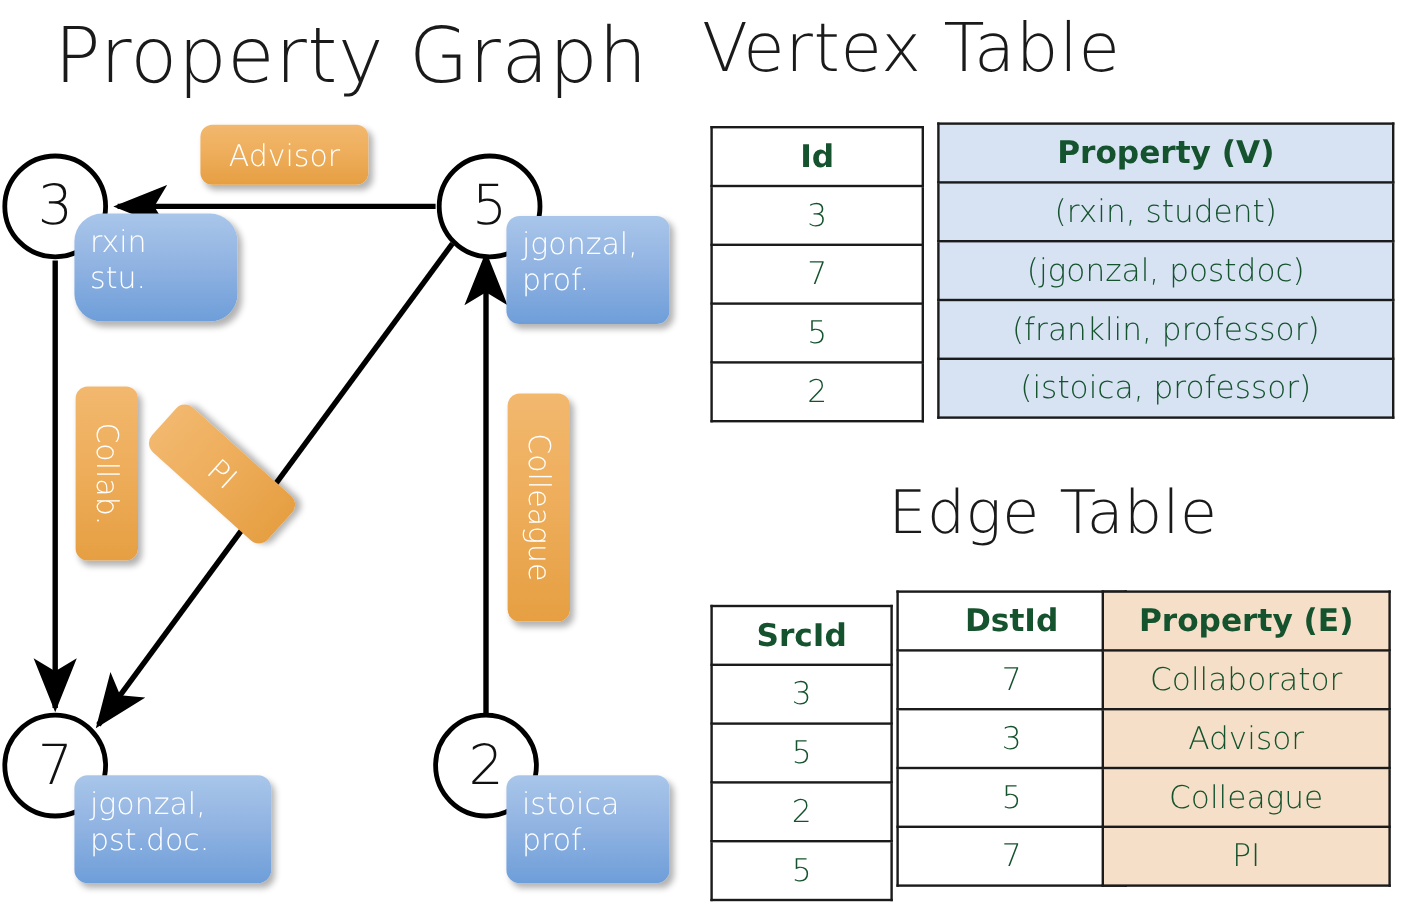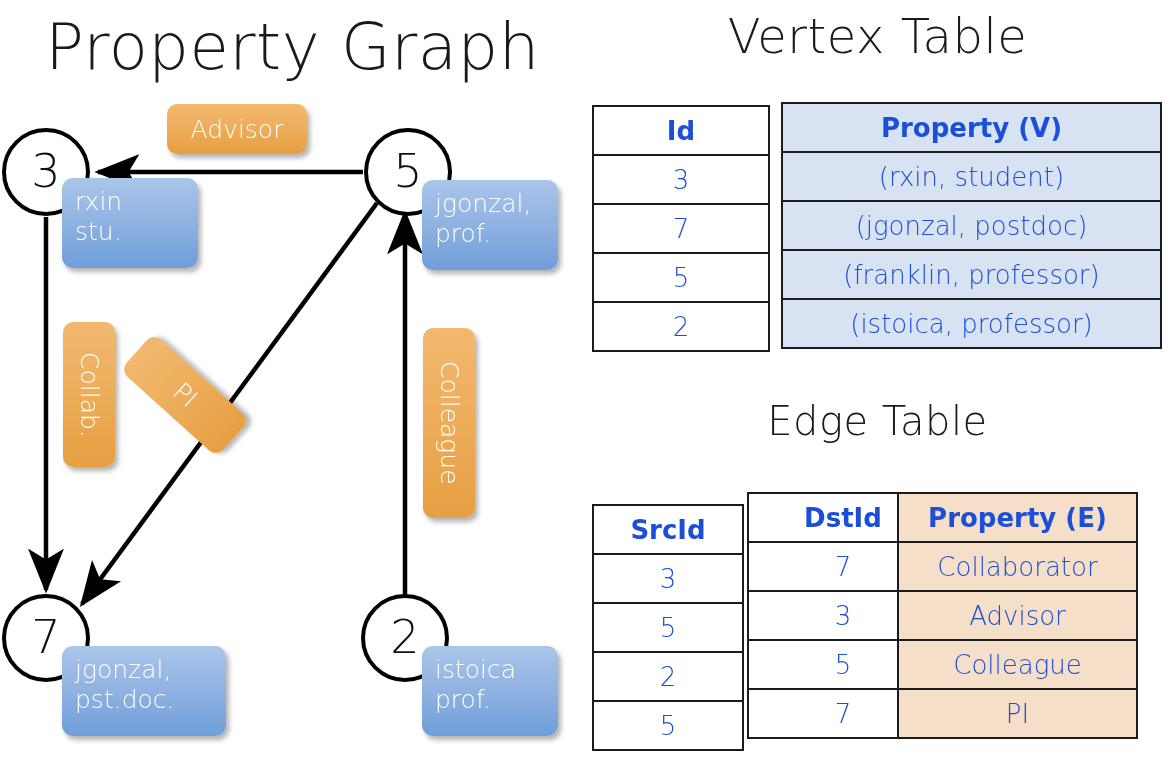--- a/index.html
+++ b/index.html
@@ -17,22 +17,22 @@
   
   .title {
     position: absolute;
     font-family: "DejaVu Sans", sans-serif;
     font-weight: 300;
     color: #1a1a1a;
     white-space: nowrap;
     letter-spacing: 0.5px;
   }
   #title-property-graph { left: 0; top: 10px; width: 585px; text-align: center; font-size: 64px; }
-  #title-vertex-table   { left: 585px; top: 8px;  width: 585px; text-align: center; font-size: 48px; }
-  #title-edge-table     { left: 585px; top: 398px; width: 585px; text-align: center; font-size: 40px; }
+  #title-vertex-table   { left: 585px; top: 8px;  width: 585px; text-align: left; font-size: 56px; }
+  #title-edge-table     { left: 585px; top: 398px; width: 585px; text-align: center; font-size: 50px; }
 
   
   #graph-panel {
     position: absolute; left: 0; top: 90px;
     width: 585px; height: 670px;
   }
   #graph-svg { position: absolute; left: 0; top: 0; }
 
   
   .node {
@@ -87,35 +87,35 @@
   .tbl {
     position: absolute;
     border-collapse: collapse;
     font-family: "DejaVu Sans", sans-serif;
     font-weight: 300;
   }
   .tbl td, .tbl th {
     border: 2px solid #1b1b1b;
     text-align: center;
     font-weight: 300;
-    color: #1d4ed8;
+    color: #14532d;
     padding: 0;
   }
   .tbl th { font-weight: 700; }
   .vt-head-row td, .vt-head-row th { height: 47px; font-size: 26px; }
   .vt-body-row td { height: 47px; font-size: 26px; }
 
   .fill-blue   { background: #d7e2f3; }
   .fill-orange { background: #f6dfc8; }
 
   #vertex-id-tbl   { left: 592px; top: 105px;  width: 178px; }
   #vertex-prop-tbl { left: 781px; top: 102px;  width: 381px; }
   #edge-src-tbl    { left: 592px; top: 504px;  width: 152px; }
   #edge-dst-tbl    { left: 747px; top: 492px;  width: 192px; }
-  #edge-prop-tbl   { left: 897px; top: 492px;  width: 241px; }
+  #edge-prop-tbl   { left: 918px; top: 492px;  width: 241px; }
 </style>
 </head>
 <body>
 
 <div class="title" id="title-property-graph">Property Graph</div>
 <div class="title" id="title-vertex-table">Vertex Table</div>
 <div class="title" id="title-edge-table">Edge Table</div>
 
 <div id="graph-panel">
 
@@ -131,21 +131,21 @@
     <line x1="46" y1="127" x2="46" y2="500" stroke="#000" stroke-width="4.5" marker-end="url(#arrowhead)"></line>
 
     <line x1="377" y1="113" x2="82" y2="514" stroke="#000" stroke-width="4.5" marker-end="url(#arrowhead)"></line>
 
     <line x1="405" y1="505" x2="405" y2="123" stroke="#000" stroke-width="4.5" marker-end="url(#arrowhead)"></line>
   </svg>
 
   <div class="node" style="left:2px; top:38px;">
     <span>3</span>
   </div>
-  <div class="prop-box" style="left:62px; top:88px; width:136px; height:90px;">
+  <div class="prop-box" style="left:62px; top:88px; width:136px; height:90px;border-radius:23px;">
     <div>rxin</div>
     <div>stu.</div>
   </div>
 
   <div class="node" style="left:364px; top:38px;">
     <span>5</span>
   </div>
   <div class="prop-box" style="left:422px; top:90px; width:136px; height:90px;">
     <div>jgonzal,</div>
     <div>prof.</div>

